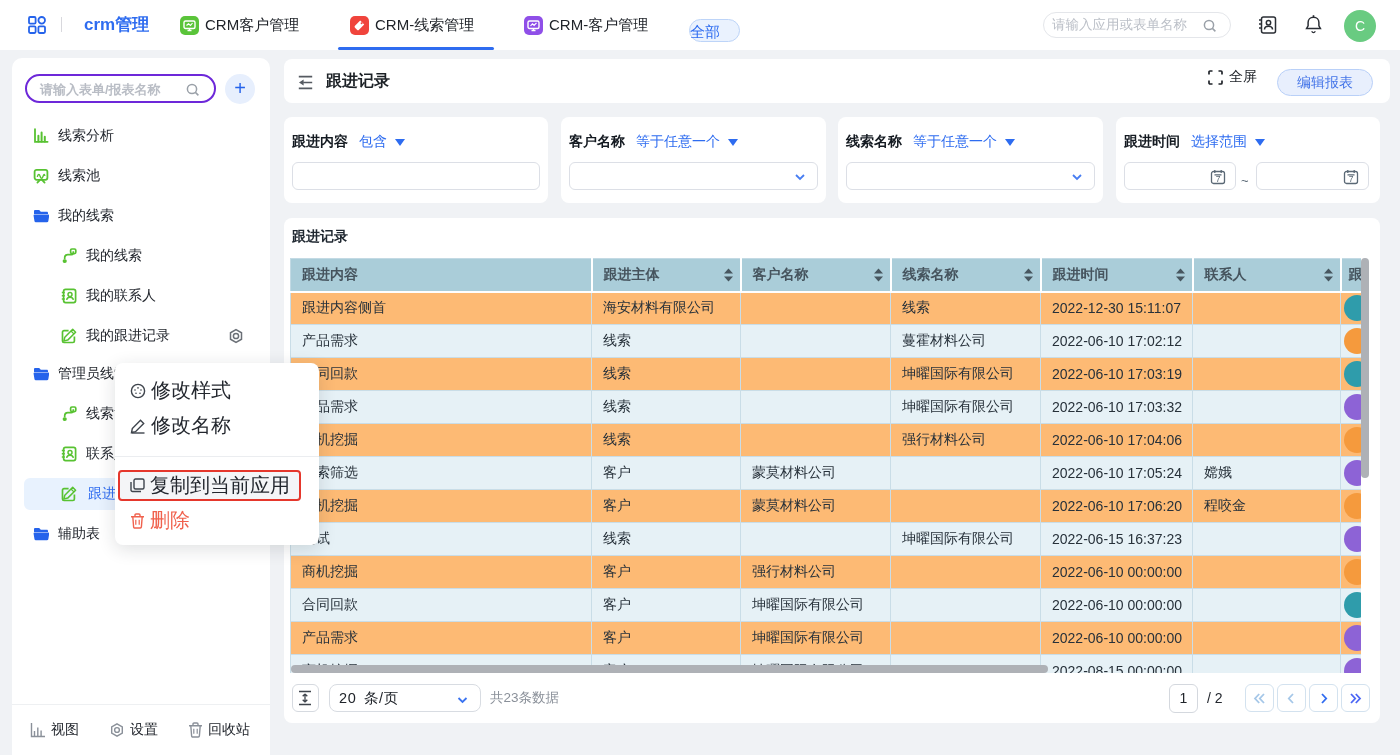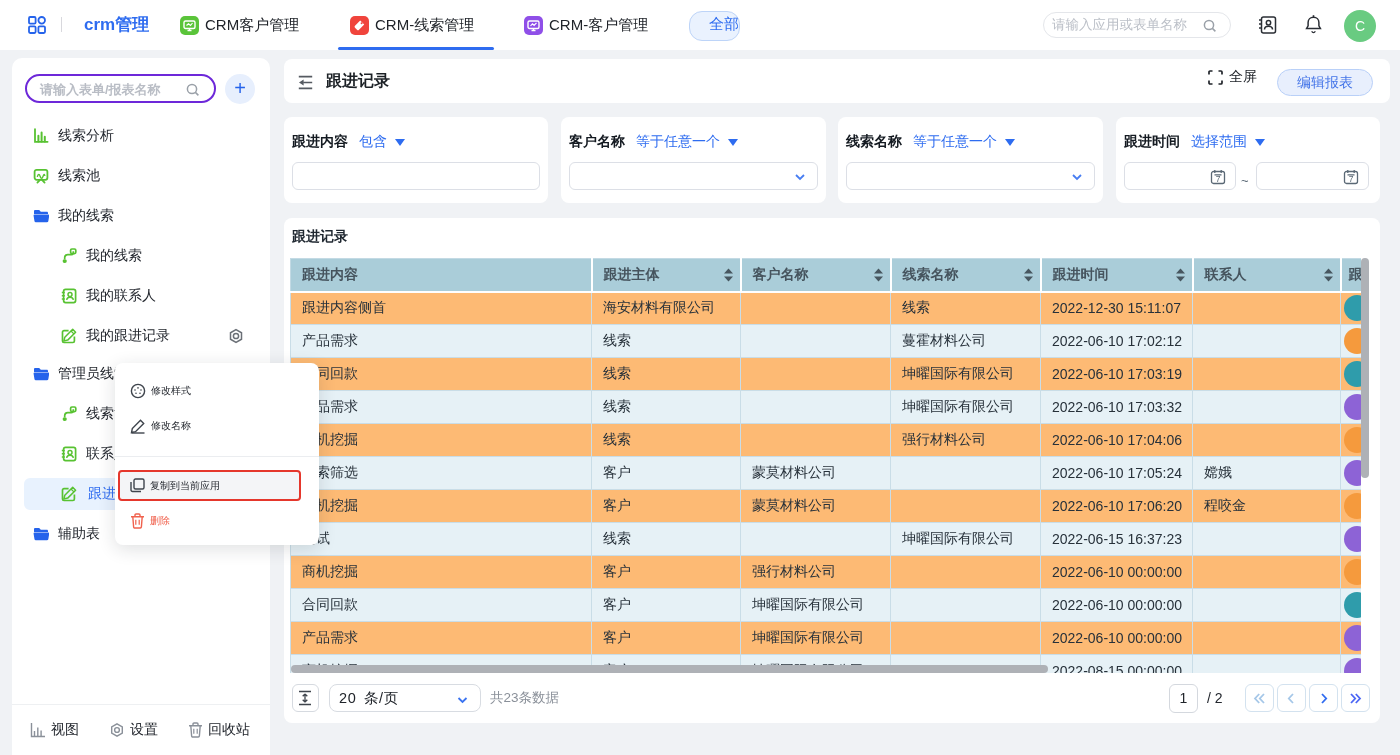--- a/index.html
+++ b/index.html
@@ -7,21 +7,21 @@
 body{font-family:"Liberation Sans",sans-serif;background:#f0f2f5;position:relative;color:#23272e;}
 .abs{position:absolute;}
 
 #nav{position:absolute;left:0;top:0;width:1400px;height:50px;background:#fff;}
 #nav .divider{position:absolute;left:61px;top:17px;width:1px;height:15px;background:#d8d8dd;}
 #logo{position:absolute;left:84px;top:0;height:66px;line-height:50px;font-size:17px;font-weight:600;color:#2e6cf0;}
 .tab{position:absolute;top:0;height:50px;display:flex;align-items:center;font-size:15px;color:#20242a;}
 .tabicon{width:19px;height:19px;border-radius:5px;margin-right:6px;position:relative;}
 .tabicon svg{position:absolute;left:3px;top:3px;}
 #tabline{position:absolute;left:338px;top:47px;width:156px;height:3px;background:#2e6cf0;border-radius:2px;}
-#allpill{position:absolute;left:689px;top:11px;width:51px;height:30px;border:1px solid #bdd4f8;background:#eaf2fe;border-radius:13px;color:#2e6cf0;font-size:15px;text-align:right;line-height:23px;}
+#allpill{position:absolute;left:689px;top:19px;width:51px;height:23px;border:1px solid #bdd4f8;background:#eaf2fe;border-radius:13px;color:#2e6cf0;font-size:15px;text-align:left;line-height:23px;}
 #topsearch{position:absolute;left:1043px;top:12px;width:188px;height:26px;border:1px solid #e4e6ea;border-radius:13px;color:#bcc0c8;font-size:13.5px;line-height:24px;padding-left:8px;}
 #avatar{position:absolute;left:1344px;top:10px;width:32px;height:32px;border-radius:50%;background:#69cb81;color:#fff;font-size:14px;text-align:center;line-height:32px;}
 
 #side{position:absolute;left:12px;top:58px;width:258px;height:697px;background:#fff;border-radius:10px 10px 0 0;}
 #sidesearch{position:absolute;left:13px;top:16px;width:191px;height:29px;border:2px solid #6d28d9;border-radius:15px;color:#b9bdc5;font-size:13px;line-height:27px;padding-left:13px;font-weight:bold;}
 #plusbtn{position:absolute;left:213px;top:16px;width:30px;height:30px;border-radius:50%;background:#e7effd;color:#2563eb;font-size:20px;text-align:center;line-height:28px;font-weight:400;}
 .mi{position:absolute;left:0;height:32px;display:flex;align-items:center;font-size:14px;color:#23272e;}
 .mi .ic{width:16px;height:16px;margin-right:9px;flex:none;}
 .mi.top{left:21px;}
 .mi.sub{left:49px;}
@@ -69,21 +69,21 @@
 #pgbar{position:absolute;left:0;top:455px;width:1256px;height:50px;}
 #dlbtn{position:absolute;left:8px;top:11px;width:27px;height:28px;border:1px solid #d6dae0;border-radius:6px;}
 #psel{position:absolute;left:45px;top:11px;width:152px;height:28px;border:1px solid #d8dce2;border-radius:8px;font-size:14.5px;letter-spacing:0.6px;word-spacing:3px;color:#20242a;line-height:26px;padding-left:9px;}
 #ptotal{position:absolute;left:206px;top:11px;height:28px;line-height:28px;font-size:13.5px;color:#8a9099;}
 #pnum{position:absolute;left:885px;top:11px;width:29px;height:29px;border:1px solid #d4d8de;border-radius:6px;text-align:center;line-height:27px;font-size:14px;color:#20242a;}
 #pslash{position:absolute;left:923px;top:11px;height:29px;line-height:29px;font-size:14px;color:#23272e;}
 .pbtn{position:absolute;top:11px;width:29px;height:28px;border:1px solid #d3e2ef;border-radius:6px;background:#fff;text-align:center;}
 .pbtn svg{margin-top:7px;}
 
 #cmenu{position:absolute;left:115px;top:363px;width:204px;height:182px;background:#fff;border-radius:8px;box-shadow:0 4px 18px rgba(31,35,41,0.14);z-index:50;}
-.cmi{position:absolute;left:0;width:204px;height:35px;display:flex;align-items:center;padding-left:15px;font-size:10px;color:#23272e;}
+.cmi{position:absolute;left:0;width:204px;height:35px;display:flex;align-items:center;padding-left:15px;font-size:20px;color:#23272e;}
 .cmi svg{flex:none;}
 .cmi svg{margin-right:5px;}
 #cmdiv{position:absolute;left:0;top:93px;width:204px;height:1px;background:#ebedf0;}
 #cmcopy{left:3px;top:107px;width:183px;height:31px;background:#f4f5f7;border:2px solid #e5372c;border-radius:4px;padding-left:10px;}
 
 #cmdel{top:140px;color:#f0614d;}
 </style>
 </head>
 <body>
 <div id="nav">

